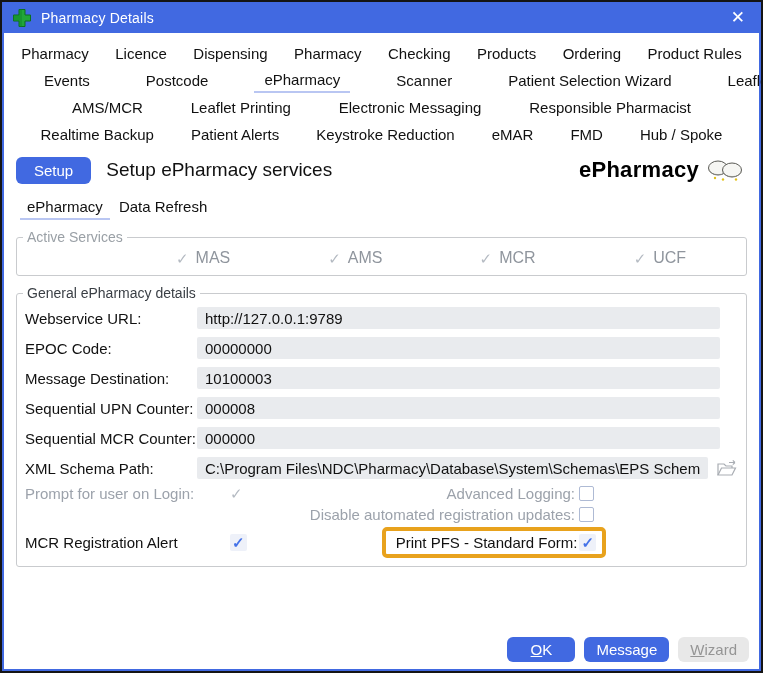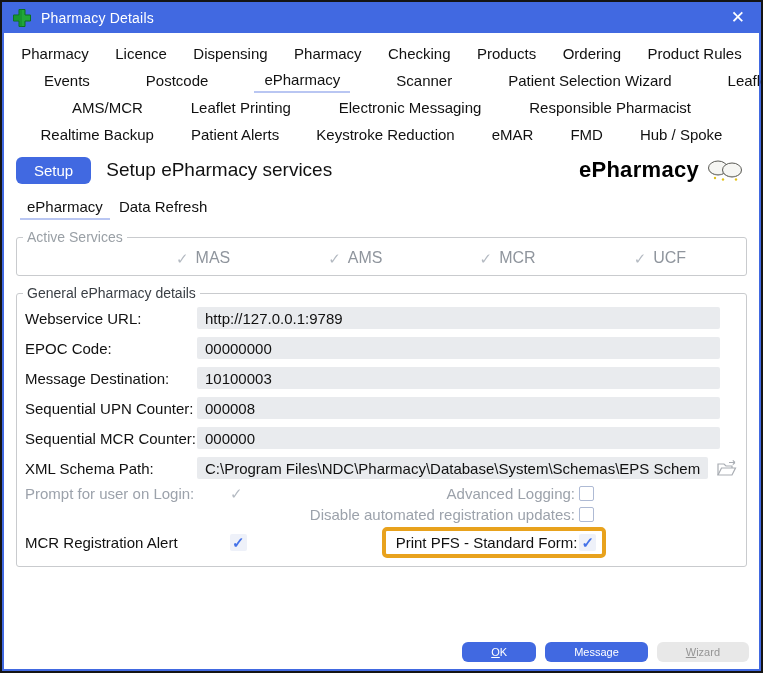--- a/index.html
+++ b/index.html
@@ -99,22 +99,22 @@
     display: flex; align-items: center;
     border: 4px solid #e8a21d; border-radius: 5px;
     padding: 3px 6px 3px 10px; margin-right: 140px;
   }
   .highlight-box .check.blue { margin-left: 2px; }
 
   
   .flex-fill { flex: 1; }
   .footer { display: flex; justify-content: flex-end; align-items: center; gap: 9px; padding: 0 12px 9px 0; flex: 0 0 auto; }
   .btn {
-    min-width: 68px; padding: 4px 29px; border-radius: 6px; border: none;
-    font-family: inherit; font-size: 11px; cursor: default; margin-top: 43px;
+    min-width: 68px; padding: 4px 12px; border-radius: 6px; border: none;
+    font-family: inherit; font-size: 15px; cursor: default; margin-top: 43px;
   }
   .btn.primary { background: #4169e1; color: #fff; }
   .btn.disabled { background: #e8e8e8; color: #959595; }
   .ul-first { display: inline-block; }
   .ul-first::first-letter { text-decoration: underline; }
 </style>
 </head>
 <body>
 
 <div class="window">

